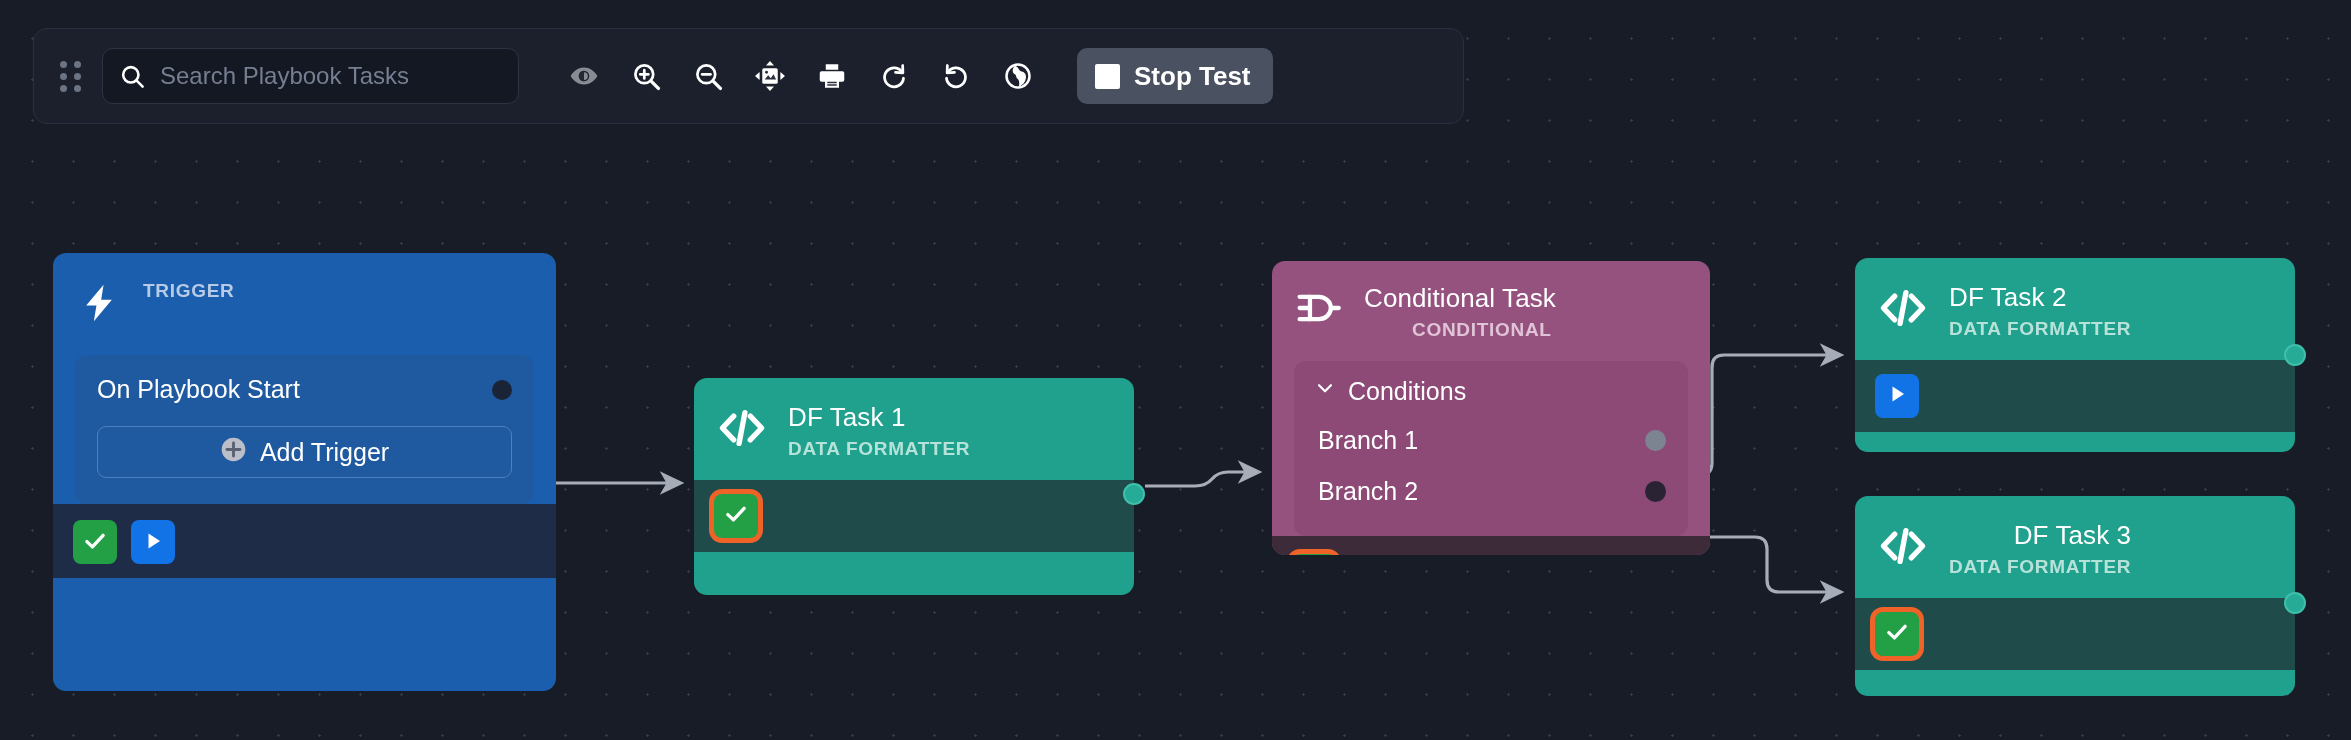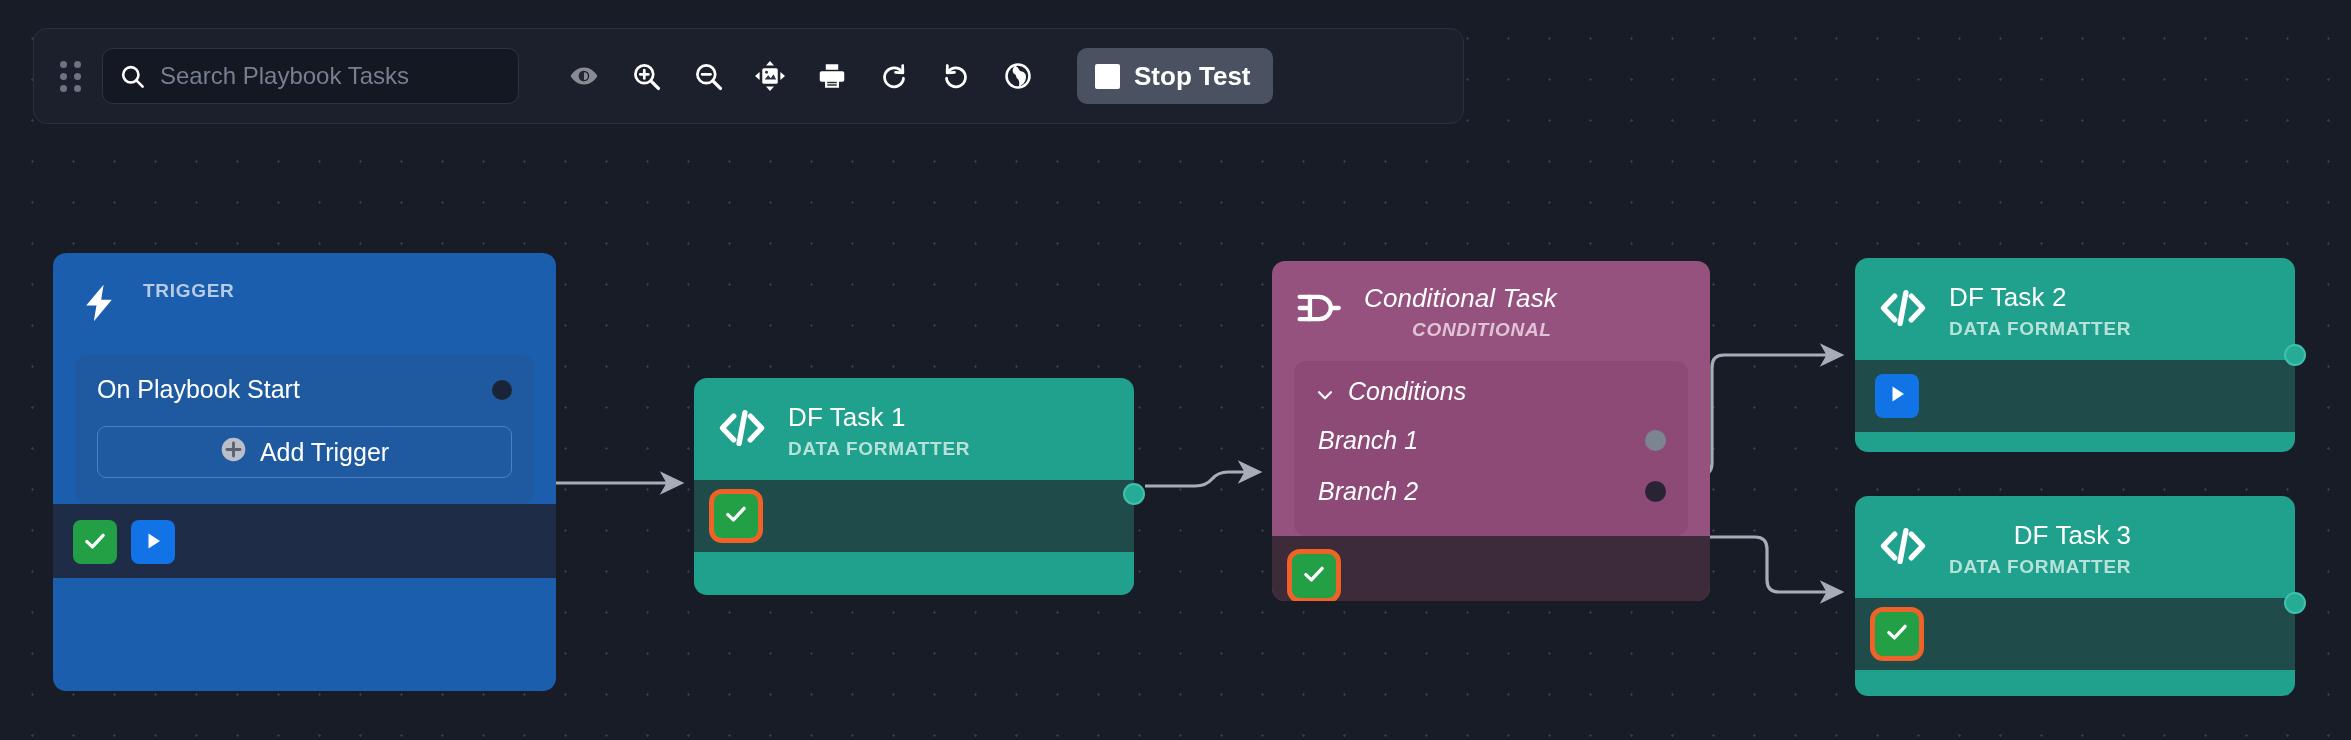--- a/index.html
+++ b/index.html
@@ -230,31 +230,31 @@
   .df .node-inner { background: #20a18d; }
   .df .node-head { padding: 24px 20px 20px 24px; }
   .df .node-sub { color: #b6e2d9; }
   .df .node-footer { background: #1f4b4a; }
 
   #df1 { left: 694px; top: 378px; width: 440px; height: 217px; border-radius: 8px; }
   #df2 { left: 1855px; top: 258px; width: 440px; height: 194px; }
   #df3 { left: 1855px; top: 496px; width: 440px; height: 200px; text-align: right; }
 
   
-  #cond { left: 1272px; top: 261px; width: 438px; height: 340px; font-style: italic; }
+  #cond { left: 1272px; top: 261px; width: 438px; height: 294px; }
   #cond .node-inner { background: #95527f; }
   #cond .node-sub { color: #e0c3d6; margin-left: 48px; }
   .cond-panel {
     margin: 2px 22px 0 22px;
     background: #8d4a77;
     border-radius: 12px;
     padding: 16px 4px 22px 4px;
   }
   .cond-head {
-    display: flex; align-items: flex-end; gap: 12px;
+    display: flex; align-items: flex-start; gap: 12px;
     padding: 0 16px 6px 16px;
     cursor: pointer;
   }
   .cond-head span { color: #ffffff; font-size: 25px; }
   .branch-row {
     display: flex; align-items: center; justify-content: space-between;
     padding: 14px 18px 8px 20px;
   }
   .branch-row span { color: #ffffff; font-size: 25px; }
   .branch-dot { width: 21px; height: 21px; border-radius: 50%; flex: none; }

